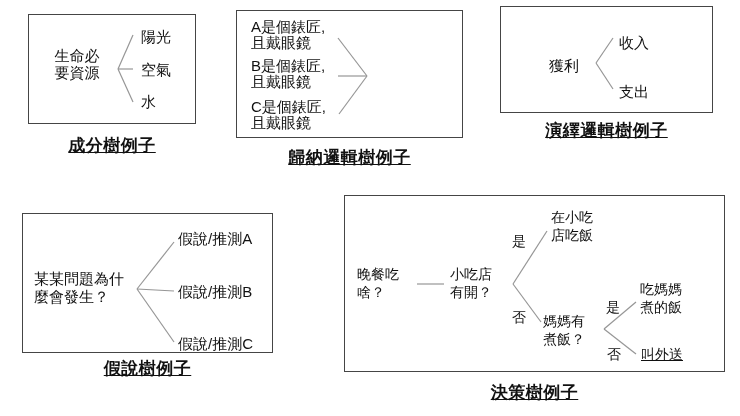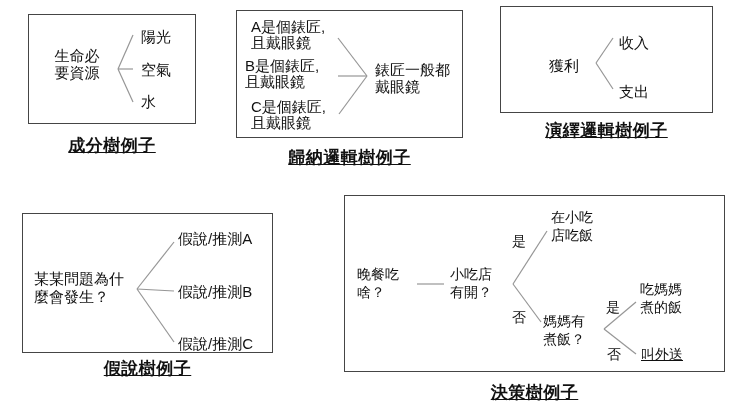--- a/index.html
+++ b/index.html
@@ -44,31 +44,27 @@
   <section class="panel" style="left:236px;top:10px;width:227px;height:128px;">
     <svg class="links" viewBox="0 0 225 126">
       <line x1="101" y1="27" x2="130" y2="65"></line>
       <line x1="101" y1="65" x2="130" y2="65"></line>
       <line x1="102" y1="103" x2="130" y2="65"></line>
     </svg>
     <div class="node premise" style="left:14px;top:8px;">
       <span class="ln">A是個錶匠,</span>
       <span class="ln">且戴眼鏡</span>
     </div>
-    <div class="node premise" style="left:8px;top:47px;">
+    <div class="node premise" style="left:14px;top:47px;">
       <span class="ln">B是個錶匠,</span>
       <span class="ln">且戴眼鏡</span>
     </div>
     <div class="node premise" style="left:14px;top:88px;">
       <span class="ln">C是個錶匠,</span>
       <span class="ln">且戴眼鏡</span>
-    </div>
-    <div class="node" style="left:138px;top:50px;">
-      <span class="ln">錶匠一般都</span>
-      <span class="ln">戴眼鏡</span>
     </div>
   </section>
   <div class="caption" style="left:236px;top:146px;width:227px;">歸納邏輯樹例子</div>
 
   <section class="panel" style="left:500px;top:6px;width:213px;height:107px;">
     <svg class="links" viewBox="0 0 211 105">
       <line x1="95" y1="56" x2="112" y2="31"></line>
       <line x1="95" y1="56" x2="112" y2="82"></line>
     </svg>
     <div class="node" style="left:48px;top:50px;">獲利</div>

